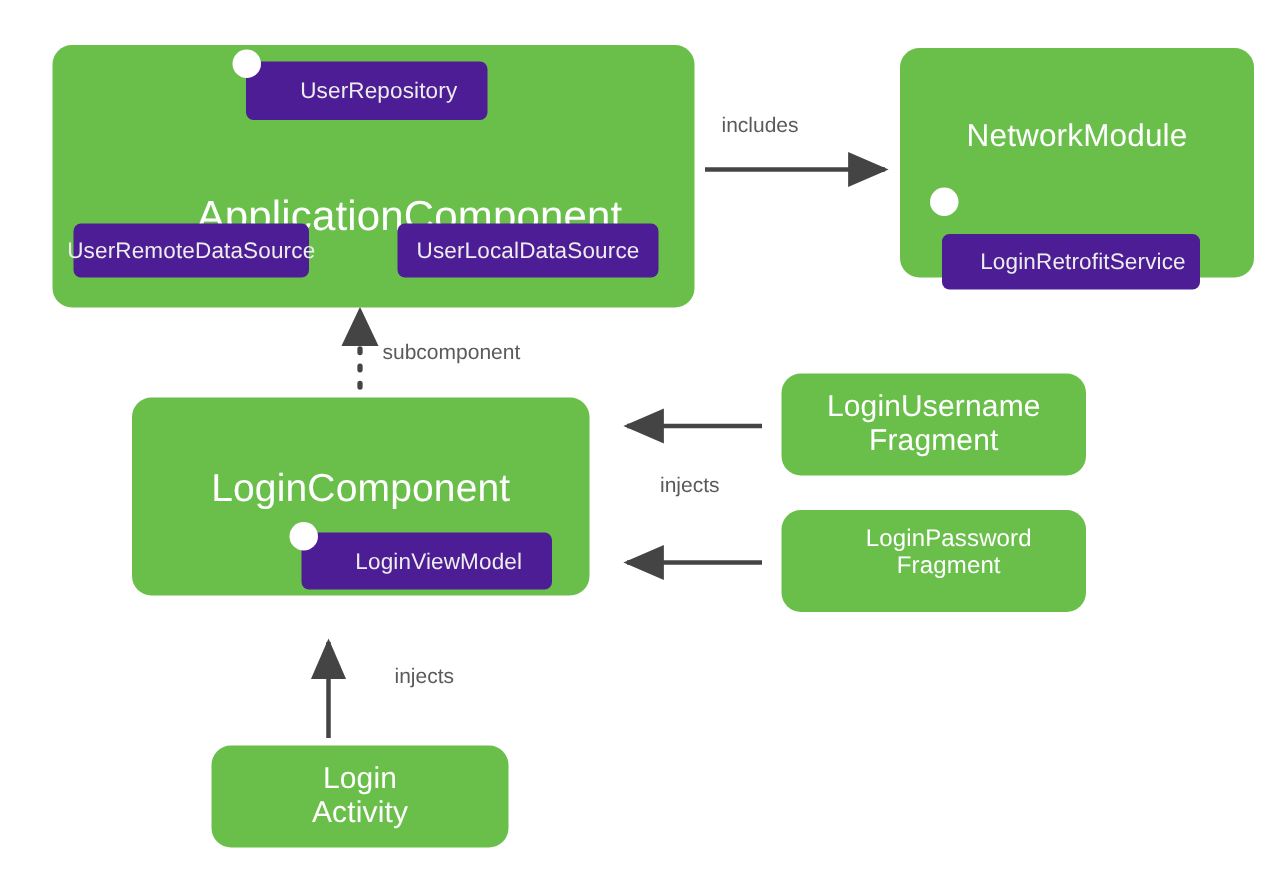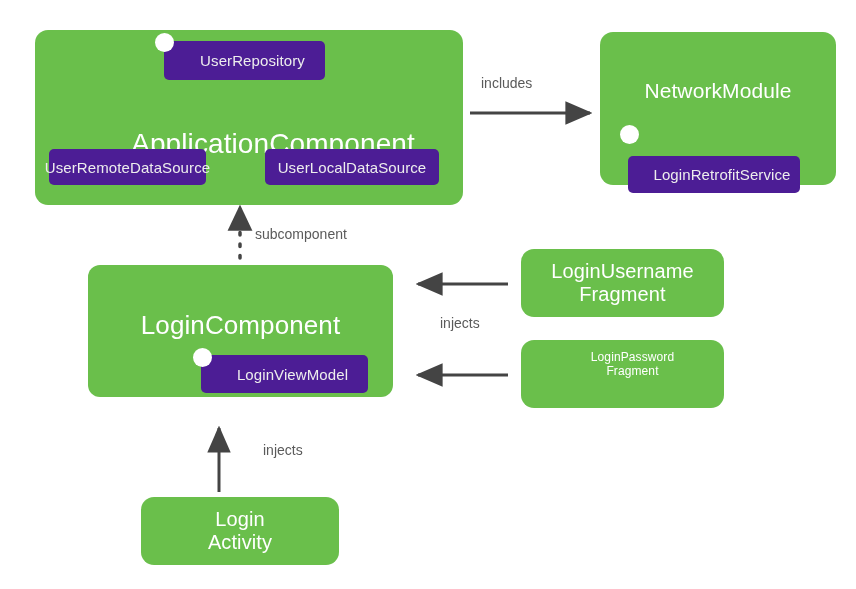--- a/index.html
+++ b/index.html
@@ -145,37 +145,37 @@
   <div class="node" style="left:600px; top:32px; width:236px; height:153px;">
 
     <div class="node-title" style="top:47px; font-size:21px;">NetworkModule</div>
 
     <div class="chip" style="left:28px; top:100px; width:172px; height:37px;margin-top:24px;">
       <span class="chip-label indent">LoginRetrofitService</span>
     </div>
     <div class="dot" style="left:20px; top:93px;"></div>
   </div>
 
-  <div class="node" style="left:88px; top:265px; width:305px; height:132px;border-radius:12px;">
+  <div class="node" style="left:88px; top:265px; width:305px; height:132px;">
 
     <div class="node-title" style="top:46px; font-size:26px;">LoginComponent</div>
 
     <div class="chip" style="left:113px; top:90px; width:167px; height:38px;">
       <span class="chip-label indent">LoginViewModel</span>
     </div>
     <div class="dot" style="left:105px; top:83px;"></div>
   </div>
 
   <div class="node" style="left:521px; top:249px; width:203px; height:68px;">
     <div class="node-title" style="top:11px; font-size:20px;">LoginUsername
 Fragment</div>
   </div>
 
   <div class="node" style="left:521px; top:340px; width:203px; height:68px;">
-    <div class="node-title" style="top:11px; font-size:12px;margin-left:20px;">LoginPassword
+    <div class="node-title" style="top:11px; font-size:16px;margin-left:20px;">LoginPassword
 Fragment</div>
   </div>
 
   <div class="node" style="left:141px; top:497px; width:198px; height:68px;">
     <div class="node-title" style="top:11px; font-size:20px;">Login
 Activity</div>
   </div>
 
 </div>
 

